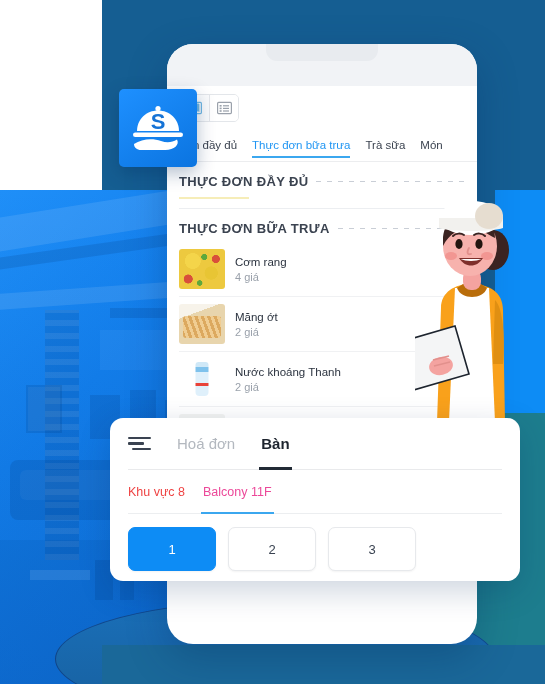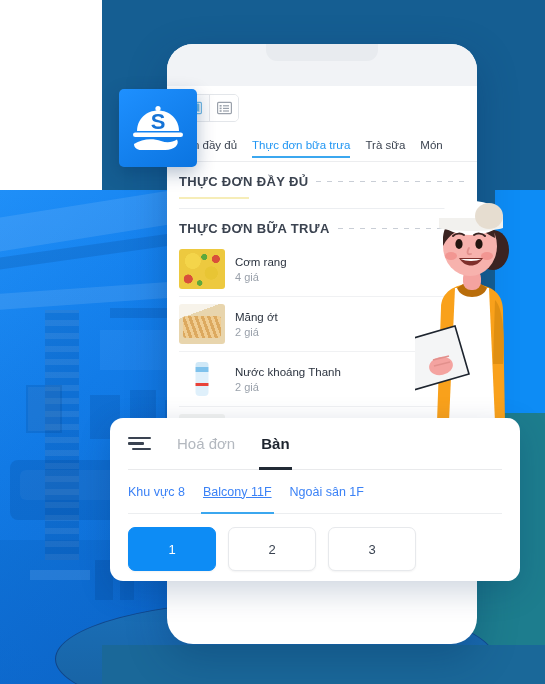--- a/index.html
+++ b/index.html
@@ -157,23 +157,23 @@
   #hamburger i:nth-child(3){ width:19px; margin-left:4px; }
   .card-tab { font-size:15px; color:#b3b8bf; position:relative; height:52px;
               display:flex; align-items:center; }
   .card-tab.active { color:#1d242e; font-weight:bold; }
   .card-tab.active:after {
     content:""; position:absolute; left:-2px; right:-2px; bottom:0; height:2.5px; background:#222a35;
   }
 
   #zone-tabs { display:flex; align-items:center; gap:18px; height:44px;
                border-bottom:1px solid #eceef0; }
-  .zone-tab { font-size:12.5px; color:#3b82f6; position:relative; height:44px;
+  .zone-tab { font-size:12.5px; color:#ef4444; position:relative; height:44px;
               display:flex; align-items:center; }
-  .zone-tab.active { color:#3b82f6;text-decoration:underline; }
+  .zone-tab.active { color:#ec4899; }
   .zone-tab.active:after {
     content:""; position:absolute; left:-2px; right:-2px; bottom:0; height:2px; background:#3ba7ef;
   }
 
   #table-buttons { display:flex; gap:12px; padding-top:13px; }
   .table-btn {
     width:88px; height:44px; border-radius:7px; border:1px solid #e7e9ec;
     background:#fff; color:#3a4351; font-size:13px;
     display:flex; align-items:center; justify-content:center;
     box-shadow:0 1px 2px rgba(0,0,0,.05);
@@ -357,21 +357,20 @@
         <i></i>
         <i></i>
       </span>
     <span class="card-tab">Hoá đơn</span>
     <span class="card-tab active">Bàn</span>
   </div>
 
   <div id="zone-tabs">
     <span class="zone-tab">Khu vực 8</span>
     <span class="zone-tab active">Balcony 11F</span>
-    <span class="zone-tab">Ngoài sân 1F</span>
   </div>
 
   <div id="table-buttons">
     <div class="table-btn active">1</div>
     <div class="table-btn">2</div>
     <div class="table-btn">3</div>
   </div>
 
 </div>
 

